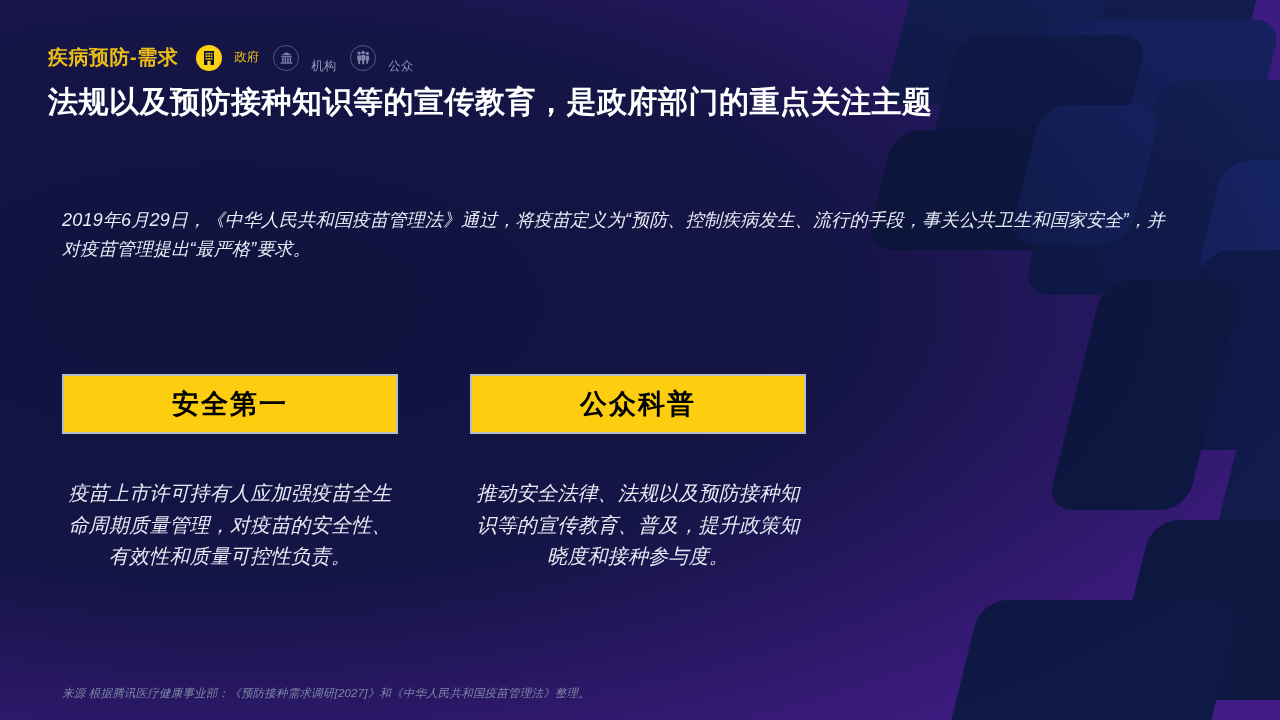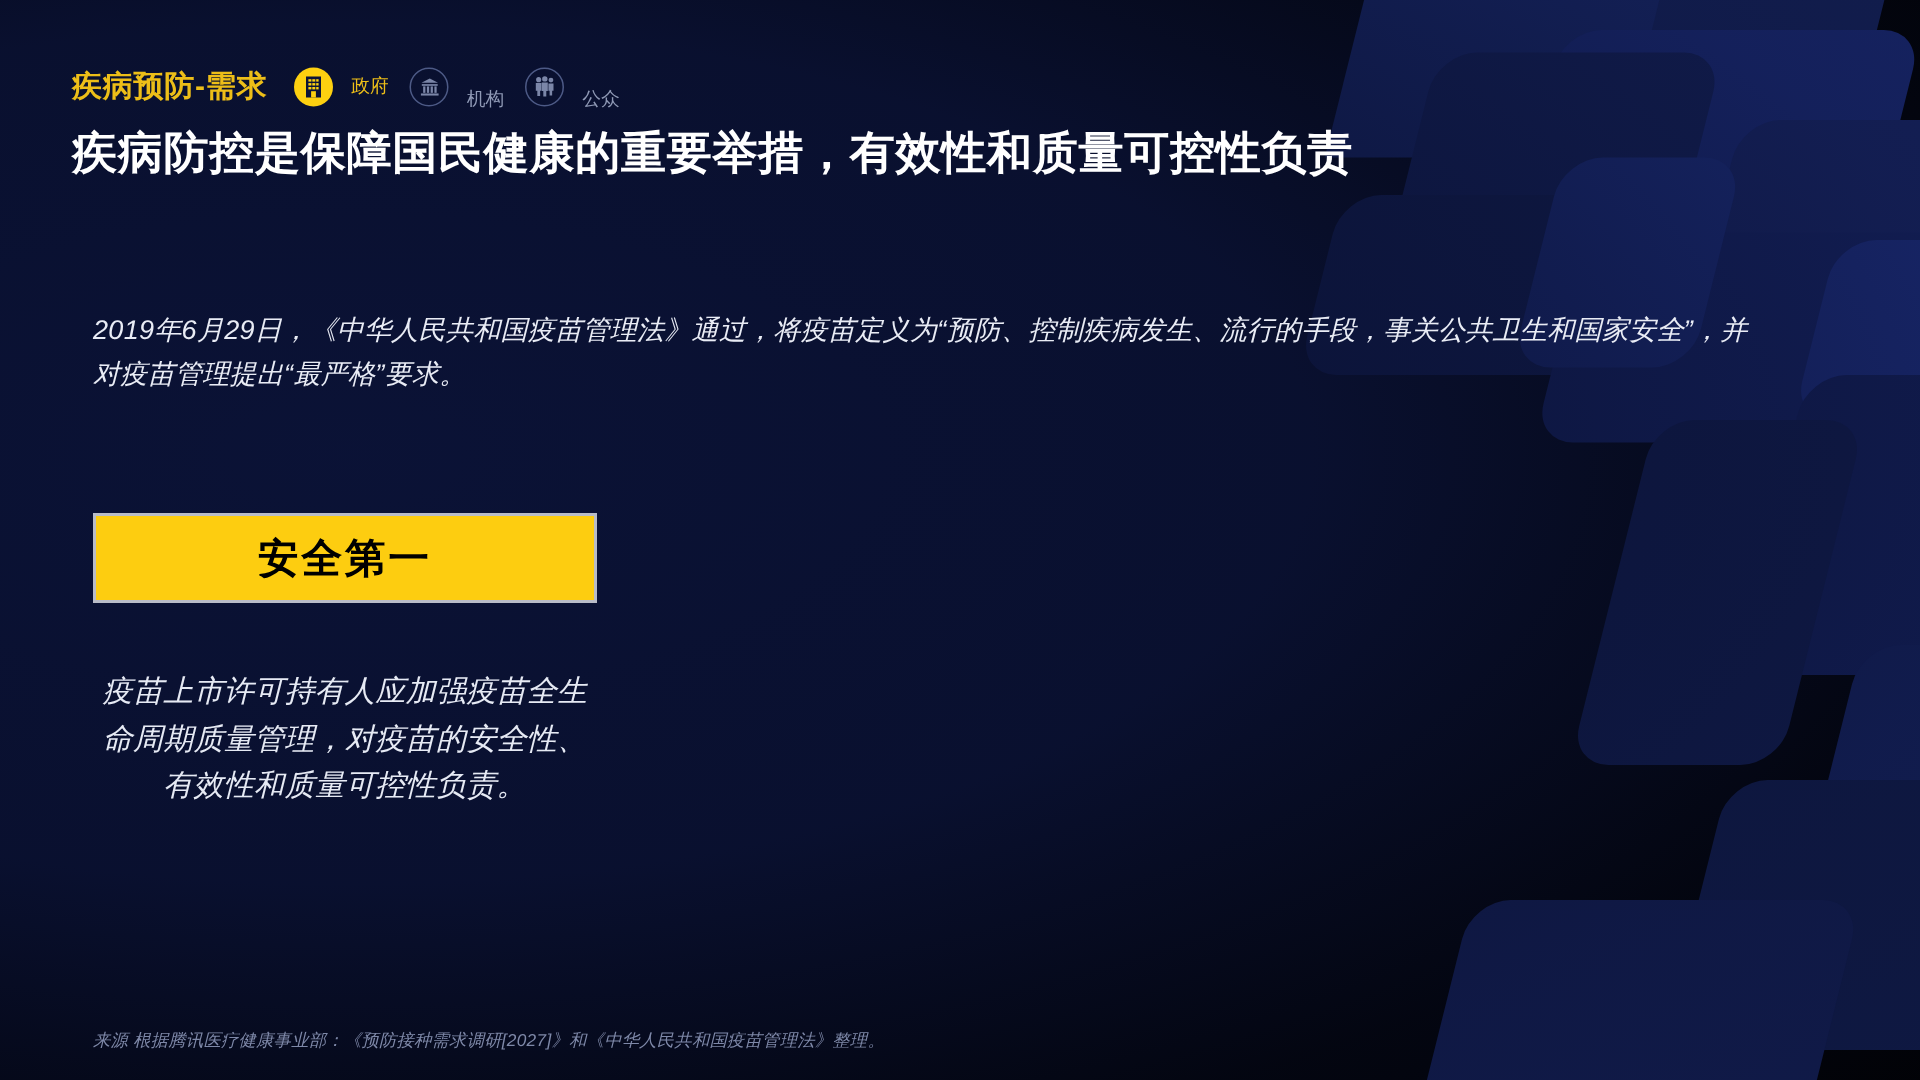--- a/index.html
+++ b/index.html
@@ -5,21 +5,21 @@
   * { margin:0; padding:0; box-sizing:border-box; }
   html, body {
     width:1280px; height:720px;
     background:#0b1338;
     font-family:"Liberation Sans", sans-serif;
     overflow:hidden;
   }
   #slide {
     position:relative;
     width:1280px; height:720px;
-    background:#000000;
+    background:#4c1d95;
     overflow:hidden;
     text-decoration:underline;
   }
 
   
   .bg-layer { position:absolute; inset:0; overflow:hidden; pointer-events:none; }
   .shape {
     position:absolute;
     border-radius:26px;
     transform:skewX(-14deg);
@@ -86,21 +86,21 @@
   .cards {
     position:absolute; left:62px; top:342px;
     width:1152px;
     display:flex; gap:72px;
   }
   .card { width:336px; }
   .card-head {
     height:60px;
     background:#fdcd10;
     border:2px solid #b9bcc7;
-    display:flex; align-items:center; justify-content:center;
+    display:flex; align-items:center; justify-content:center;margin-top:32px;
   }
   .card-head-txt {
     font-size:27px; font-weight:bold; color:#000000;
     letter-spacing:2px;
   }
   .card-body {
     margin-top:44px;
     font-size:20px; font-style:italic;
     color:#e6eaf4; line-height:1.58;
     text-align:center; letter-spacing:0.2px;
@@ -188,33 +188,39 @@
               <circle cx="12.3" cy="3.4" r="1.6" fill="#7b86a8"></circle>
               <path d="M10.6 5.7h3.4v4.8h-0.9V13.7h-1.7v-3.2h-0.8z" fill="#7b86a8"></path>
             </svg>
           </span>
           <span class="lbl">公众</span>
         </div>
 
       </div>
     </div>
 
-    <h1 class="headline">疾病防控是保障国民健康的重要举措，有效性和质量可控性负责</h1>
+    <h1 class="headline">法规以及预防接种知识等的宣传教育，是政府部门的重点关注主题</h1>
 
     <p class="lead">2019年6月29日，《中华人民共和国疫苗管理法》通过，将疫苗定义为“预防、控制疾病发生、流行的手段，事关公共卫生和国家安全”，并对疫苗管理提出“最严格”要求。</p>
 
     <div class="cards">
 
       <div class="card">
         <div class="card-head">
           <span class="card-head-txt">安全第一</span>
         </div>
         <div class="card-body">疫苗上市许可持有人应加强疫苗全生命周期质量管理，对疫苗的安全性、有效性和质量可控性负责。</div>
       </div>
 
 
+      <div class="card">
+        <div class="card-head">
+          <span class="card-head-txt">公众科普</span>
+        </div>
+        <div class="card-body">推动安全法律、法规以及预防接种知识等的宣传教育、普及，提升政策知晓度和接种参与度。</div>
+      </div>
 
     </div>
 
     <div class="footnote">来源 根据腾讯医疗健康事业部：《预防接种需求调研[2027]》和《中华人民共和国疫苗管理法》整理。</div>
 
   </div>
 </div>
 
 </body></html>

